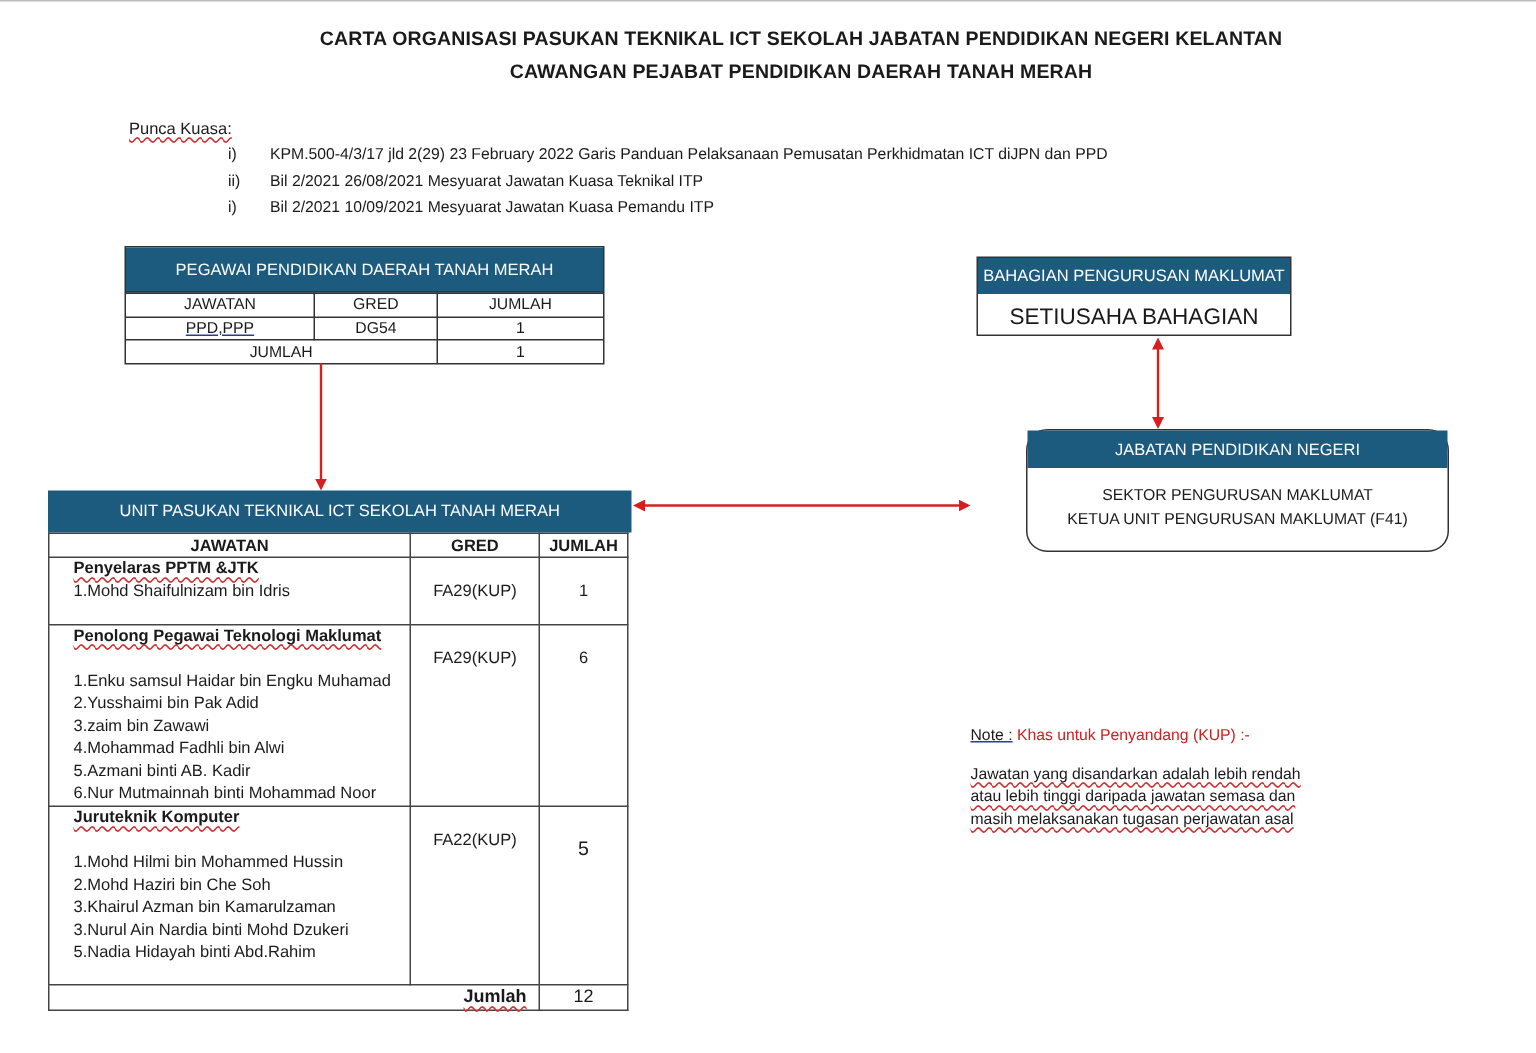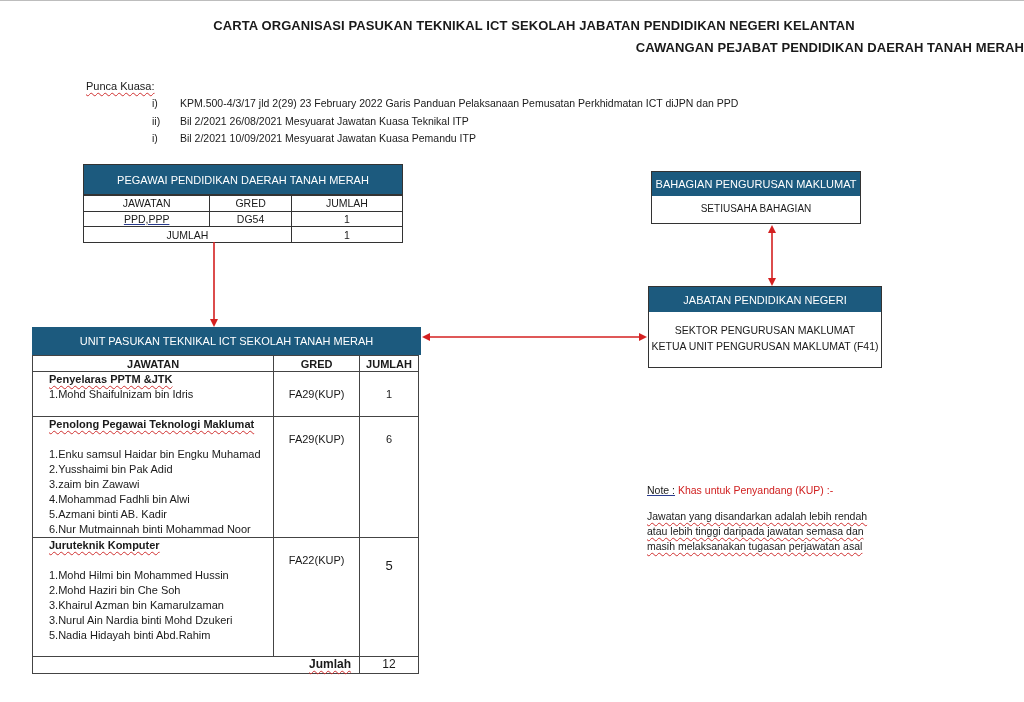--- a/index.html
+++ b/index.html
@@ -2,21 +2,21 @@
 <html><head>
 <meta charset="utf-8">
 <style>
   * { box-sizing: border-box; margin: 0; padding: 0; }
   html, body { width: 1024px; height: 702px; background: #ffffff; overflow: hidden; }
   body { position: relative; font-family: "Liberation Sans", sans-serif; color: #1a1a1a; }
   .topline { position: absolute; left: 0; top: 0; width: 1024px; height: 1px; background: #bdbdbd; }
   .abs { position: absolute; }
   .title { left: 0; width: 1024px; text-align: center; font-weight: bold; font-size: 13px; letter-spacing: 0.1px; padding-left: 44px; }
   .title1 { top: 18px; }
-  .title2 { top: 40px; text-align: right; }
+  .title2 { top: 40px; }
   .punca-label { left: 86px; top: 80px; font-size: 11px; font-weight: normal; }
   .squiggle { text-decoration: underline wavy #d03030; text-decoration-thickness: 1px; text-underline-offset: 2px; }
   .ref-row { position: absolute; left: 0; font-size: 10.5px; }
   .ref-num { position: absolute; left: 152px; width: 30px; }
   .ref-text { position: absolute; left: 180px; white-space: nowrap; }
 
   .box { position: absolute; border: 1px solid #333; background: #fff; }
   .hdr { background: #1c5a7e; color: #fff; text-align: right; font-size: 11px; display: flex; align-items: center; justify-content: center; }
 
   
@@ -25,22 +25,22 @@
   .ppd table { width: 100%; border-collapse: collapse; font-size: 10.5px; }
   .ppd td { border: 1px solid #333; text-align: center; height: 15.5px; padding: 0; }
   .ppd tr td:first-child { border-left: none; }
   .ppd tr td:last-child { border-right: none; }
   .ppd tr:last-child td { border-bottom: none; }
   .link-ul { color: #1a1a1a; text-decoration: underline; text-decoration-color: #2a3c8f; }
 
   
   .bpm { left: 651px; top: 171px; width: 210px; height: 53px; }
   .bpm .hdr { height: 24px; }
-  .bpm .body { text-align: center; font-size: 10px; padding-top: 7px; }
-  .jpn { left: 648px; top: 286px; width: 234px; height: 82px; }
+  .bpm .body { text-align: center; font-size: 15px; padding-top: 7px; }
+  .jpn { left: 684px; top: 286px; width: 282px; height: 82px; border-radius: 14px; }
   .jpn .hdr { height: 25px; }
   .jpn .body { text-align: center; font-size: 10.5px; padding-top: 10px; line-height: 16px; }
 
   
   .unit-hdr { position: absolute; left: 32px; top: 327px; width: 389px; height: 28px; background: #1c5a7e; color: #fff; font-size: 11px; display: flex; align-items: center; justify-content: center; }
   .unit { position: absolute; left: 32px; top: 355px; width: 387px; border-collapse: collapse; font-size: 11px; }
   .unit td { border: 1px solid #444; vertical-align: top; padding: 0; }
   .unit th { border: 1px solid #444; font-weight: bold; font-size: 11px; height: 16px; }
   .unit .c1 { width: 242px; padding-left: 16px; }
   .unit .c2 { width: 86px; text-align: center; }

